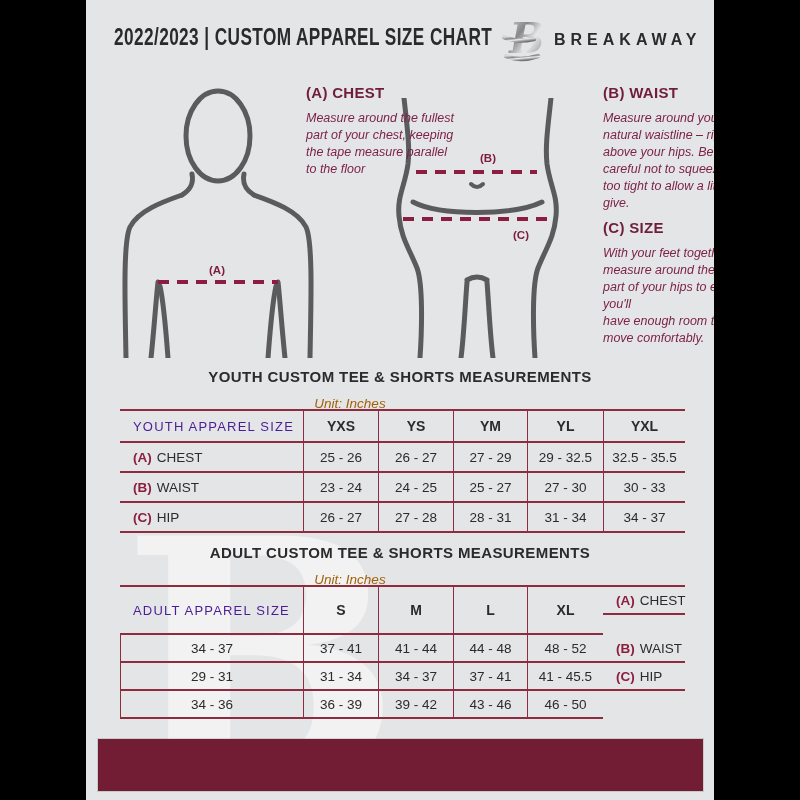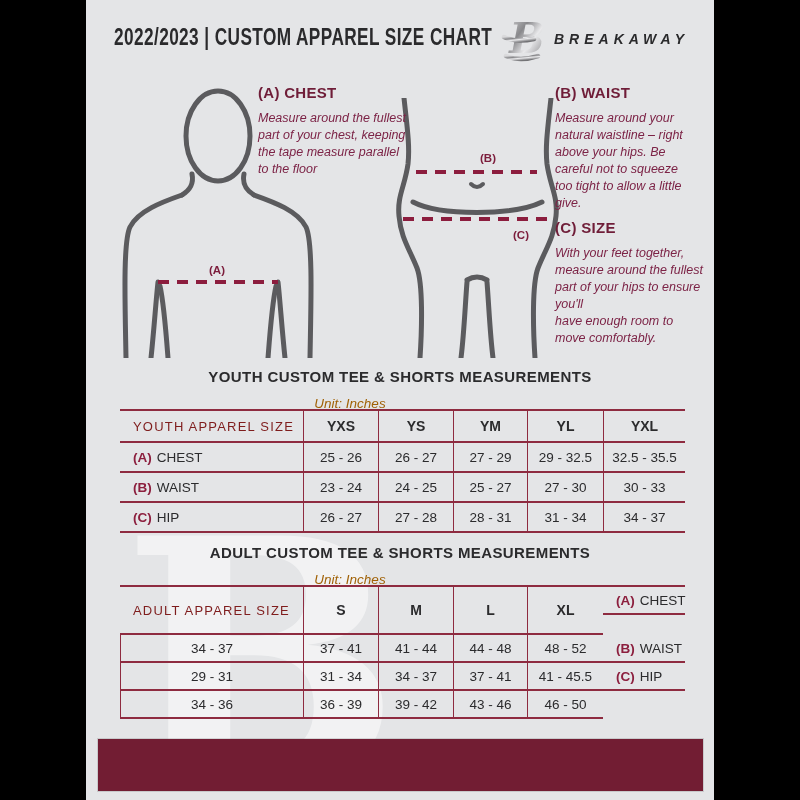--- a/index.html
+++ b/index.html
@@ -14,25 +14,25 @@
                font-weight:bold; font-size:330px; line-height:0.8; color:rgba(255,255,255,0.5);
                z-index:1; user-select:none; }
 
   .layer { position:absolute; inset:0; z-index:2; }
 
   
   .hdr-title { position:absolute; left:28px; top:25px; font-weight:bold; font-size:21px;
                color:#2a2a2c; letter-spacing:0.5px; white-space:nowrap;
                transform:scaleX(0.82) scaleY(1.12); transform-origin:left center; }
   .hdr-logo { position:absolute; left:414px; top:13px; }
-  .hdr-brand { position:absolute; left:468px; top:31px; font-weight:bold; font-size:14px;
-               letter-spacing:5px; color:#2a2a2c; white-space:nowrap;font-style:italic; }
-
-  
-  .desc { position:absolute; width:150px; }
+  .hdr-brand { position:absolute; left:468px; top:31px; font-weight:bold; font-size:16px;
+               letter-spacing:5px; color:#2a2a2c; white-space:nowrap; }
+
+  
+  .desc { position:absolute; width:150px;margin-left:48px; }
   .desc h3 { font-size:15px; font-weight:bold; color:#6f1d38; margin-bottom:9px; letter-spacing:0.3px; }
   .desc p { font-size:12.5px; font-style:italic; color:#7c2346; line-height:1.36; white-space:pre-line; }
   .desc-a { left:172px; top:84px; width:148px; }
   .desc-b { left:469px; top:84px; width:142px; }
   .desc-c { left:469px; top:219px; width:152px; }
 
   .fig { position:absolute; }
   .fig-upper { left:34px;  top:84px; }
   .fig-lower { left:309px; top:98px; }
 
@@ -44,21 +44,21 @@
 
   
   .size-table { position:absolute; left:34px; width:565px; display:grid;
                 grid-template-columns:183px 75px 75px 74px 76px 82px;
                 border-top:2px solid #8e2b40; }
   .size-table .cell { display:flex; align-items:center; justify-content:center;
                       border-bottom:2px solid #8e2b40; font-size:13.5px; color:#2b2b2d; }
   .size-table .cell.v { border-left:1.5px solid #8e2b40; }
   .size-table .lbl { justify-content:flex-start; padding-left:13px; }
   .size-table .colhead { font-weight:bold; font-size:14px; }
-  .size-table .sizehead { font-weight:normal; font-size:13px; letter-spacing:1.2px; color:#7f1d1d;text-align:right; }
+  .size-table .sizehead { font-weight:normal; font-size:13px; letter-spacing:1.2px; color:#4c1d95;text-align:right; }
   .size-table .pfx { color:#8c1f3e; font-weight:bold; margin-right:5px; }
   .yt .cell { height:32px; }
   .yt .r { height:30px; }
   .at .cell { height:48px; }
   .at .r { height:28px; }
 
   
   .footer-bar { position:absolute; left:12px; top:739px; width:605px; height:52px;
                 background:#721d33; outline:1px solid rgba(0,0,0,0.12); z-index:3; }
 </style>

